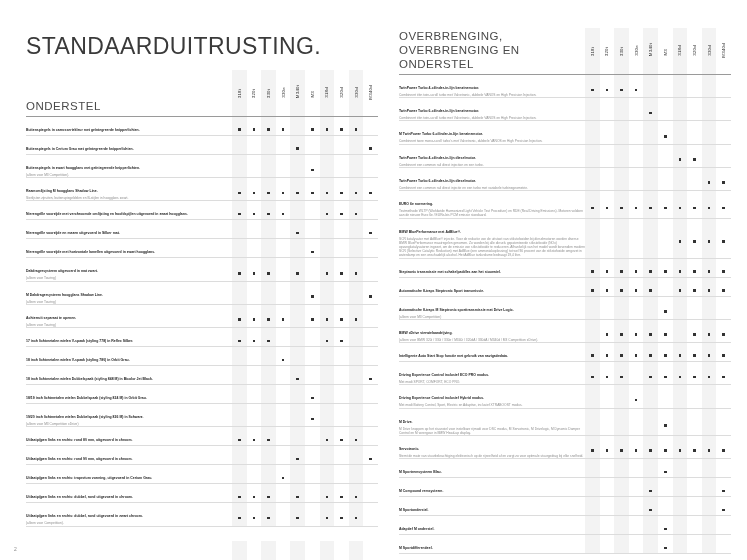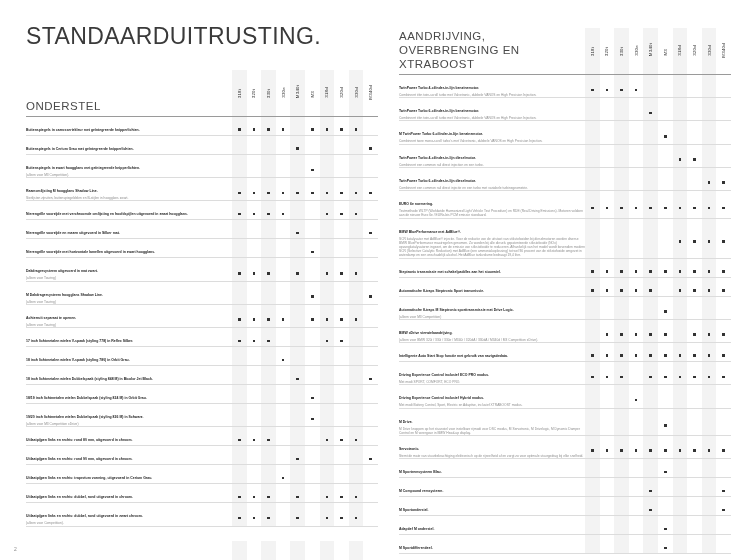--- a/index.html
+++ b/index.html
@@ -10,21 +10,21 @@
     font-family:"Liberation Sans", sans-serif;
     color:#2b2b2b;
     overflow:hidden;
     position:relative;
   }
   .page{position:absolute;inset:0;}
 
   
   .main-title{
     position:absolute;
-    left:26px; top:8px;
+    left:26px; top:18px;
     font-size:23px;
     letter-spacing:.4px;
     font-weight:400;
     color:#3a3a3a;
     white-space:nowrap;
   }
 
   
   .col{position:absolute;top:0;}
   .col-left{left:26px;width:352px;}
@@ -472,21 +472,21 @@
             <col style="width: 14.6px;">
             <col style="width: 14.6px;">
             <col style="width: 14.6px;">
             <col style="width: 14.6px;">
             <col style="width: 14.6px;">
             <col style="width: 14.6px;">
           </colgroup>
           <thead>
             <tr class="hdr-row">
               <th class="titlecell">
-                <div class="section-title" style="border-bottom: none;">AANDRIJVING, OVERBRENGING EN XTRABOOST</div>
+                <div class="section-title" style="border-bottom: none;">OVERBRENGING, OVERBRENGING EN ONDERSTEL</div>
               </th>
               <th class="hdr-shade"><span class="rot">318i</span></th>
               <th><span class="rot">320i</span></th>
               <th class="hdr-shade"><span class="rot">330i</span></th>
               <th><span class="rot">330e</span></th>
               <th class="hdr-shade"><span class="rot">M340i</span></th>
               <th><span class="rot">M3</span></th>
               <th class="hdr-shade"><span class="rot">318d</span></th>
               <th><span class="rot">320d</span></th>
               <th class="hdr-shade"><span class="rot">330d</span></th>

